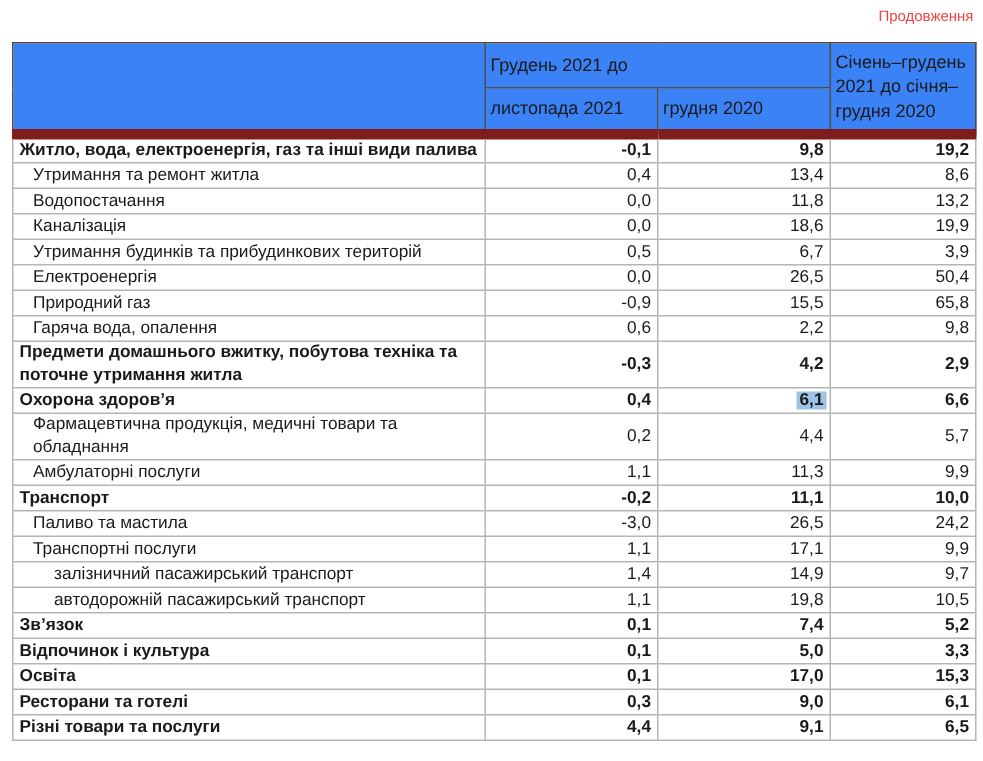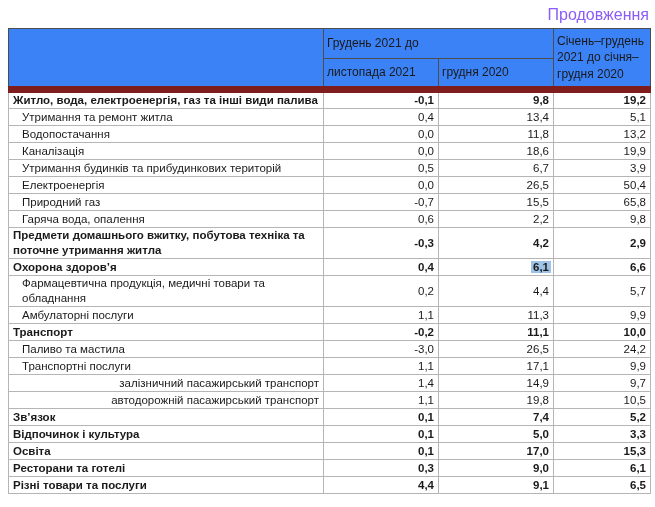--- a/index.html
+++ b/index.html
@@ -13,22 +13,22 @@
     height: 507px;
     background: #ffffff;
     font-family: "Liberation Sans", "DejaVu Sans", sans-serif;
     color: #111111;
     overflow: hidden;
   }
   .continuation {
     position: absolute;
     top: 6px;
     right: 6px;
-    font-size: 16px;
-    color: #8b5cf6;
+    font-size: 10px;
+    color: #ef4444;
   }
   table.cpi {
     position: absolute;
     left: 8px;
     top: 28px;
     width: 642px;
     border-collapse: collapse;
     table-layout: fixed;
   }
   table.cpi th {
@@ -53,21 +53,21 @@
     color: #1a1a1a;
     background: #ffffff;
   }
   table.cpi tbody tr { height: 17px; }
   table.cpi tbody tr:first-child td { border-top: 7px solid #7f1d1d; }
   td.label { text-align: left; }
   td.num { text-align: right; padding-right: 10px; }
   tr.section td { font-weight: bold; }
   tr.indent-0 td.label { padding-left: 4px; }
   tr.indent-1 td.label { padding-left: 13px; }
-  tr.indent-2 td.label { padding-left: 27px; text-align: right; }
+  tr.indent-2 td.label { padding-left: 27px; }
   .val.highlight {
     background: #9dc3e6;
     padding: 0 2px;
     margin-right: -2px;
   }
 </style>
 </head>
 <body>
 
 <div class="page">
@@ -96,21 +96,21 @@
         <tr class="indent-0 section">
       <td class="label">Житло, вода, електроенергія, газ та інші види палива</td>
       <td class="num"><span class="val">-0,1</span></td>
       <td class="num"><span class="val">9,8</span></td>
       <td class="num"><span class="val">19,2</span></td>
     </tr>
         <tr class="indent-1">
       <td class="label">Утримання та ремонт житла</td>
       <td class="num"><span class="val">0,4</span></td>
       <td class="num"><span class="val">13,4</span></td>
-      <td class="num"><span class="val">5,1</span></td>
+      <td class="num"><span class="val">8,6</span></td>
     </tr>
         <tr class="indent-1">
       <td class="label">Водопостачання</td>
       <td class="num"><span class="val">0,0</span></td>
       <td class="num"><span class="val">11,8</span></td>
       <td class="num"><span class="val">13,2</span></td>
     </tr>
         <tr class="indent-1">
       <td class="label">Каналізація</td>
       <td class="num"><span class="val">0,0</span></td>
@@ -124,21 +124,21 @@
       <td class="num"><span class="val">3,9</span></td>
     </tr>
         <tr class="indent-1">
       <td class="label">Електроенергія</td>
       <td class="num"><span class="val">0,0</span></td>
       <td class="num"><span class="val">26,5</span></td>
       <td class="num"><span class="val">50,4</span></td>
     </tr>
         <tr class="indent-1">
       <td class="label">Природний газ</td>
-      <td class="num"><span class="val">-0,7</span></td>
+      <td class="num"><span class="val">-0,9</span></td>
       <td class="num"><span class="val">15,5</span></td>
       <td class="num"><span class="val">65,8</span></td>
     </tr>
         <tr class="indent-1">
       <td class="label">Гаряча вода, опалення</td>
       <td class="num"><span class="val">0,6</span></td>
       <td class="num"><span class="val">2,2</span></td>
       <td class="num"><span class="val">9,8</span></td>
     </tr>
         <tr class="indent-0 section">

